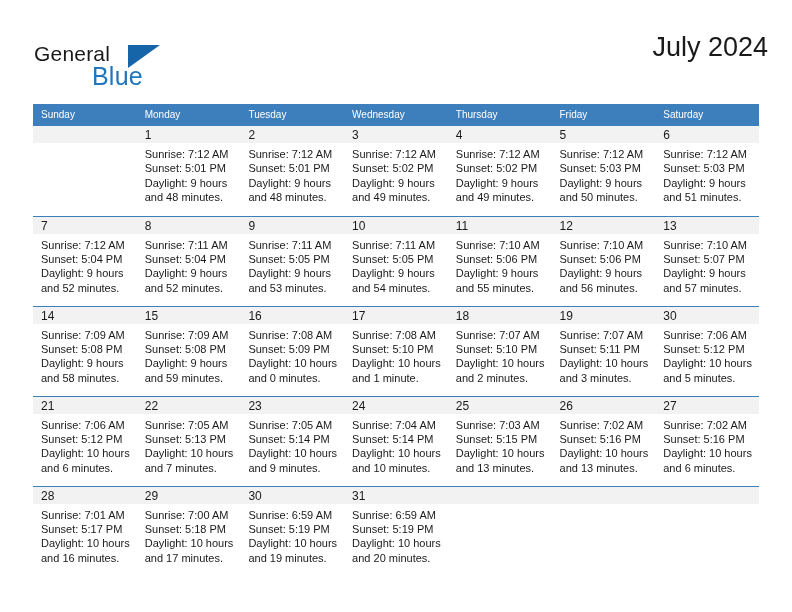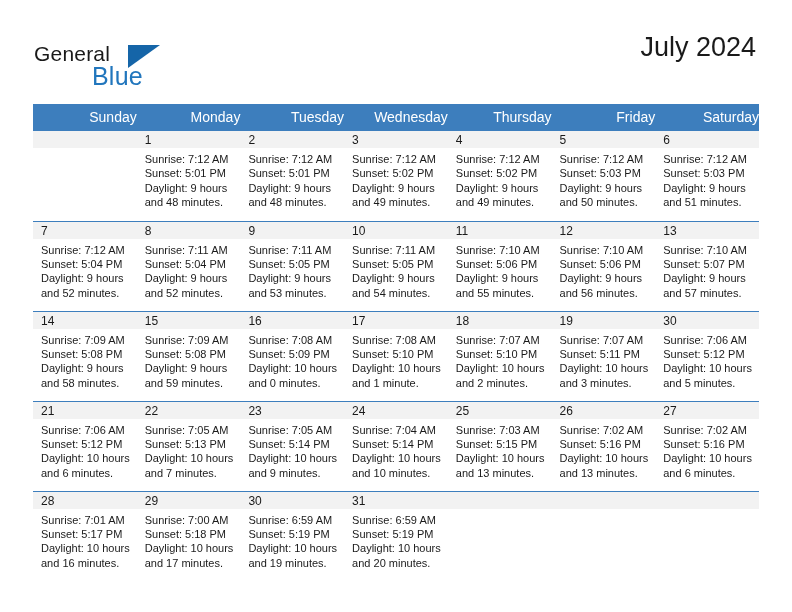--- a/index.html
+++ b/index.html
@@ -49,21 +49,21 @@
   .logo-triangle {
     position: absolute;
     left: 94px; top: 3px;
     width: 0; height: 0;
     border-left: 32px solid #1565a8;
     border-bottom: 23px solid transparent;
   }
 
   .title-block {
     position: absolute;
-    right: 36px; top: 30px;
+    right: 24px; top: 30px;
     text-align: right;
   }
   .cal-title {
     font-size: 27px;
     color: #1a1a1a;
     line-height: 34px;
     font-weight: normal;
     white-space: nowrap;
   }
   .cal-subtitle {
@@ -83,23 +83,23 @@
   table.cal {
     width: 726px;
     border-collapse: collapse;
     table-layout: fixed;
   }
   table.cal col { width: 103.71px; }
 
   thead th {
     background: #3d7ebd;
     color: #ffffff;
-    font-size: 14px;
+    font-size: 10px;
     font-weight: normal;
-    text-align: right;
+    text-align: left;
     padding: 5px 0 6px 8px;
     height: 22px;
     border: none;
   }
 
   tbody tr.week-row td {
     vertical-align: top;
     padding: 0;
     border-top: 1px solid #3d7ebd;
     height: 90px;

